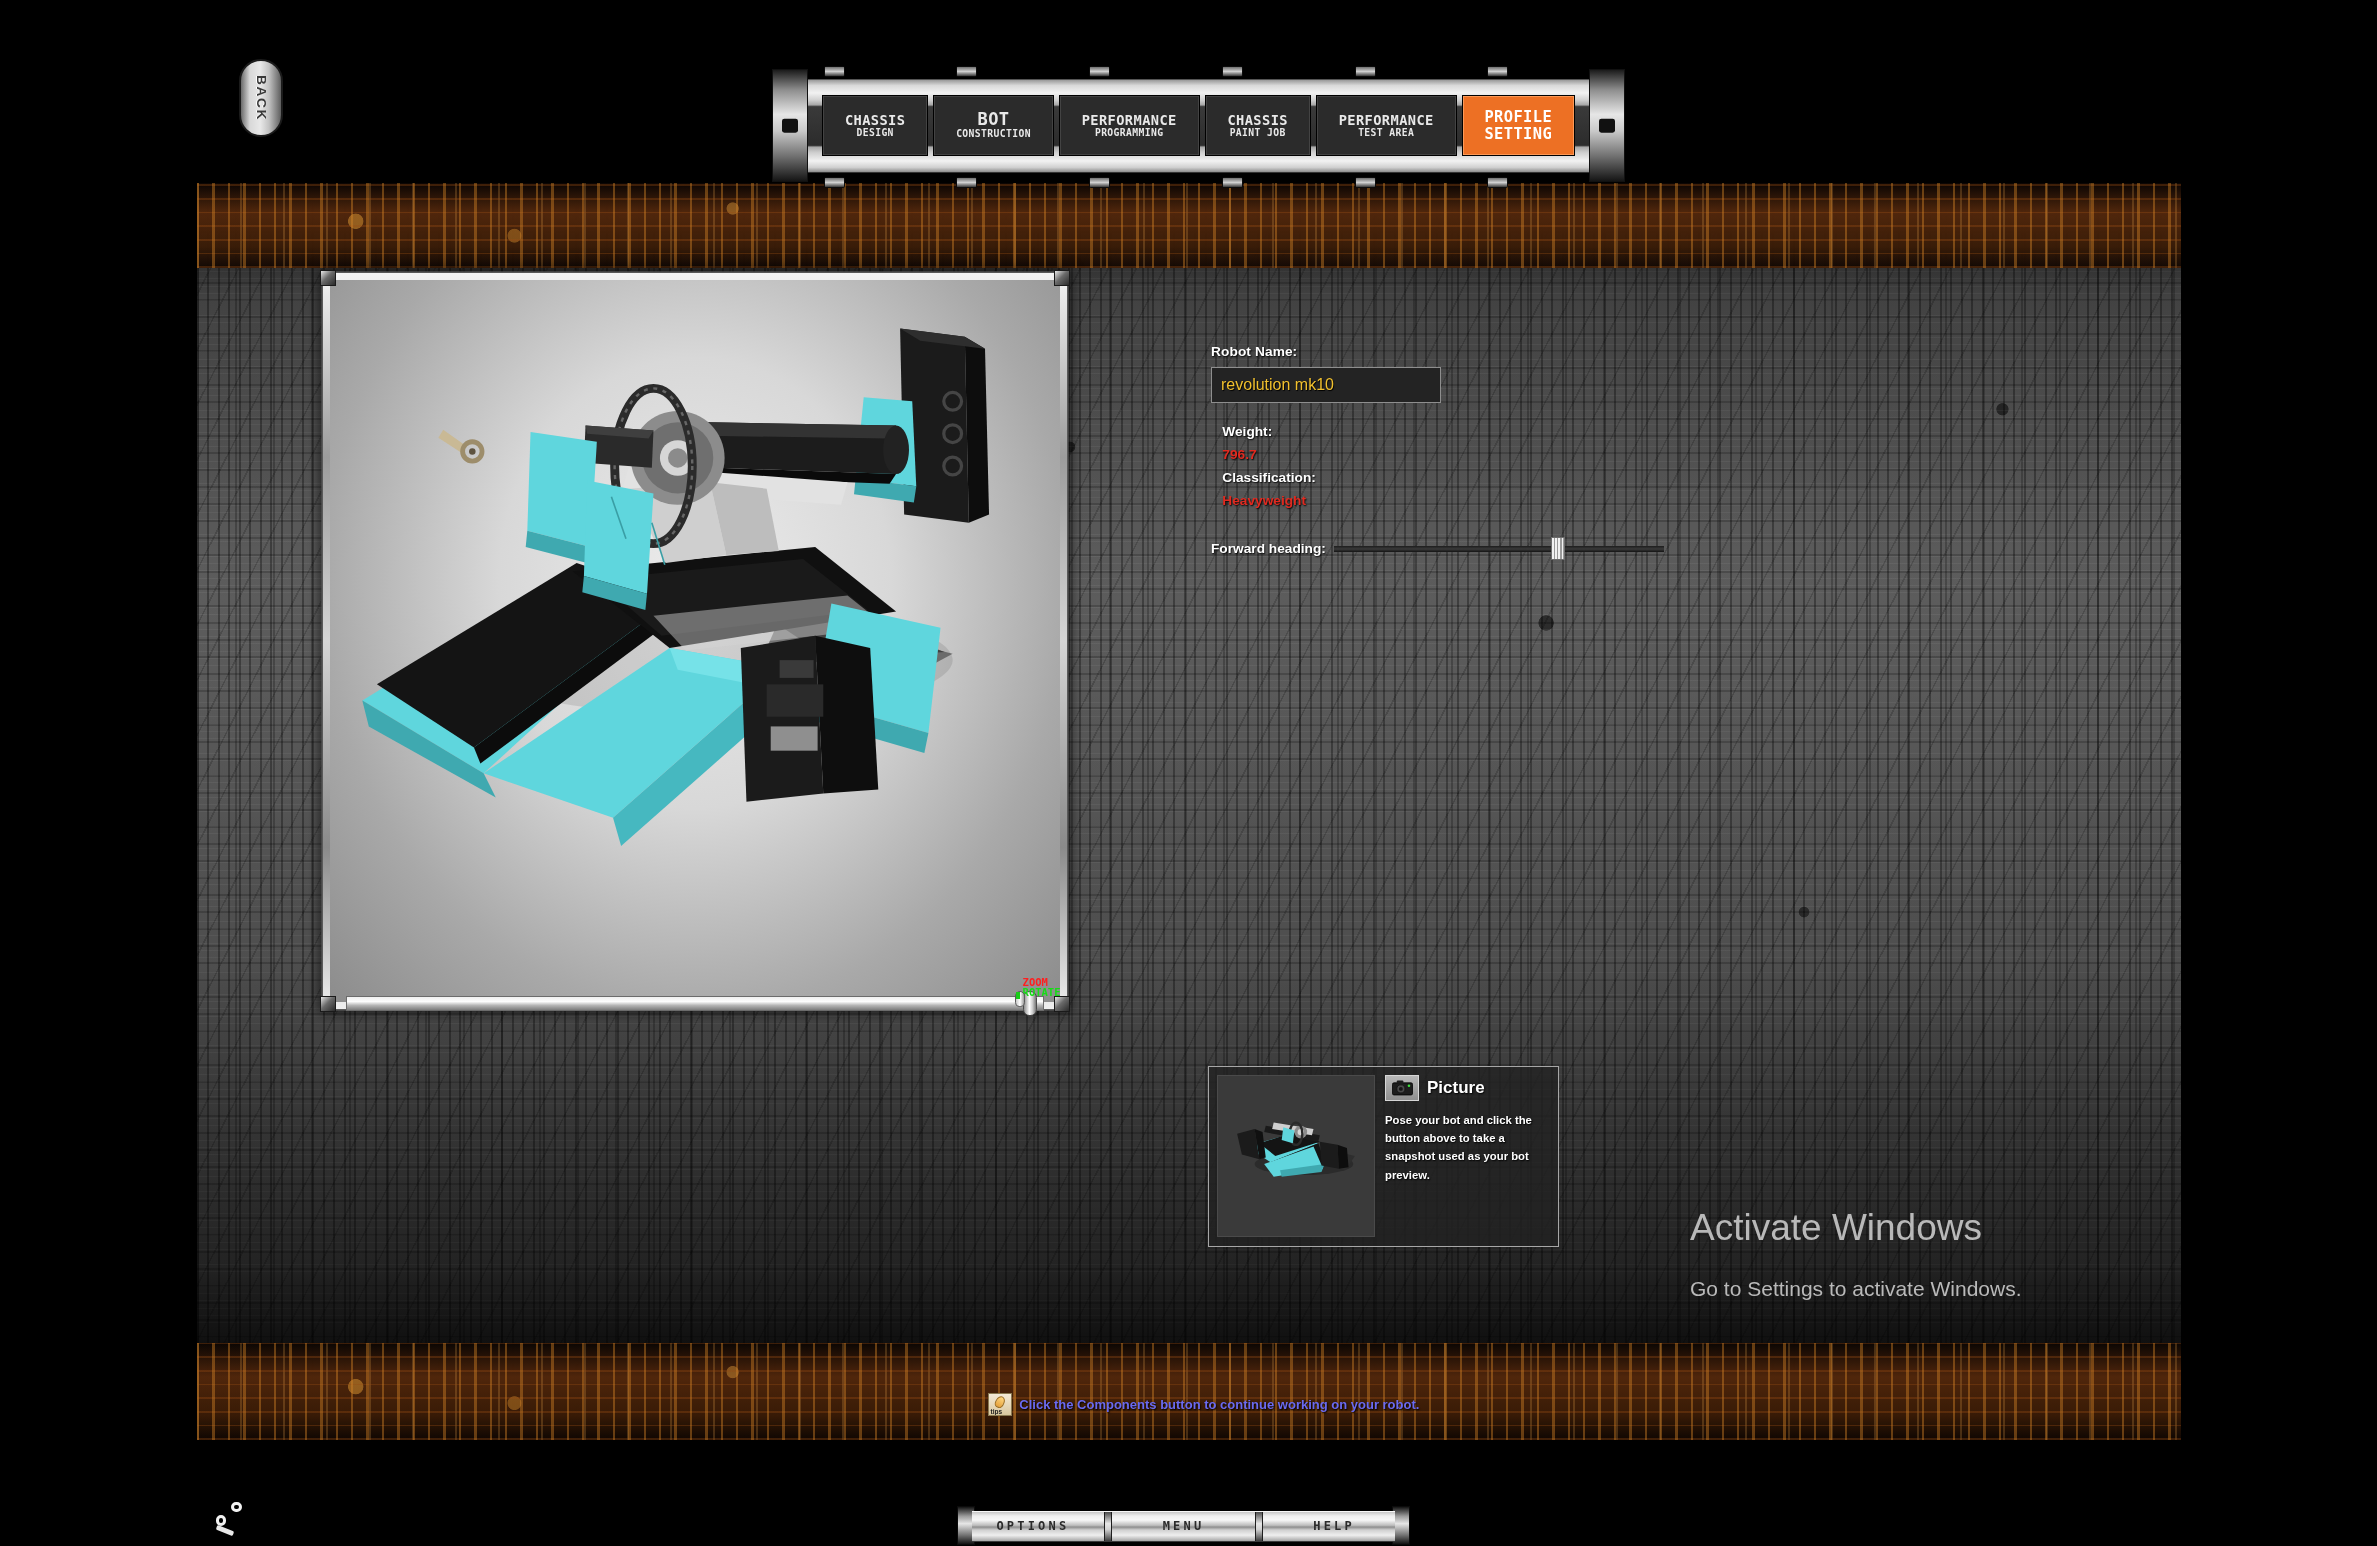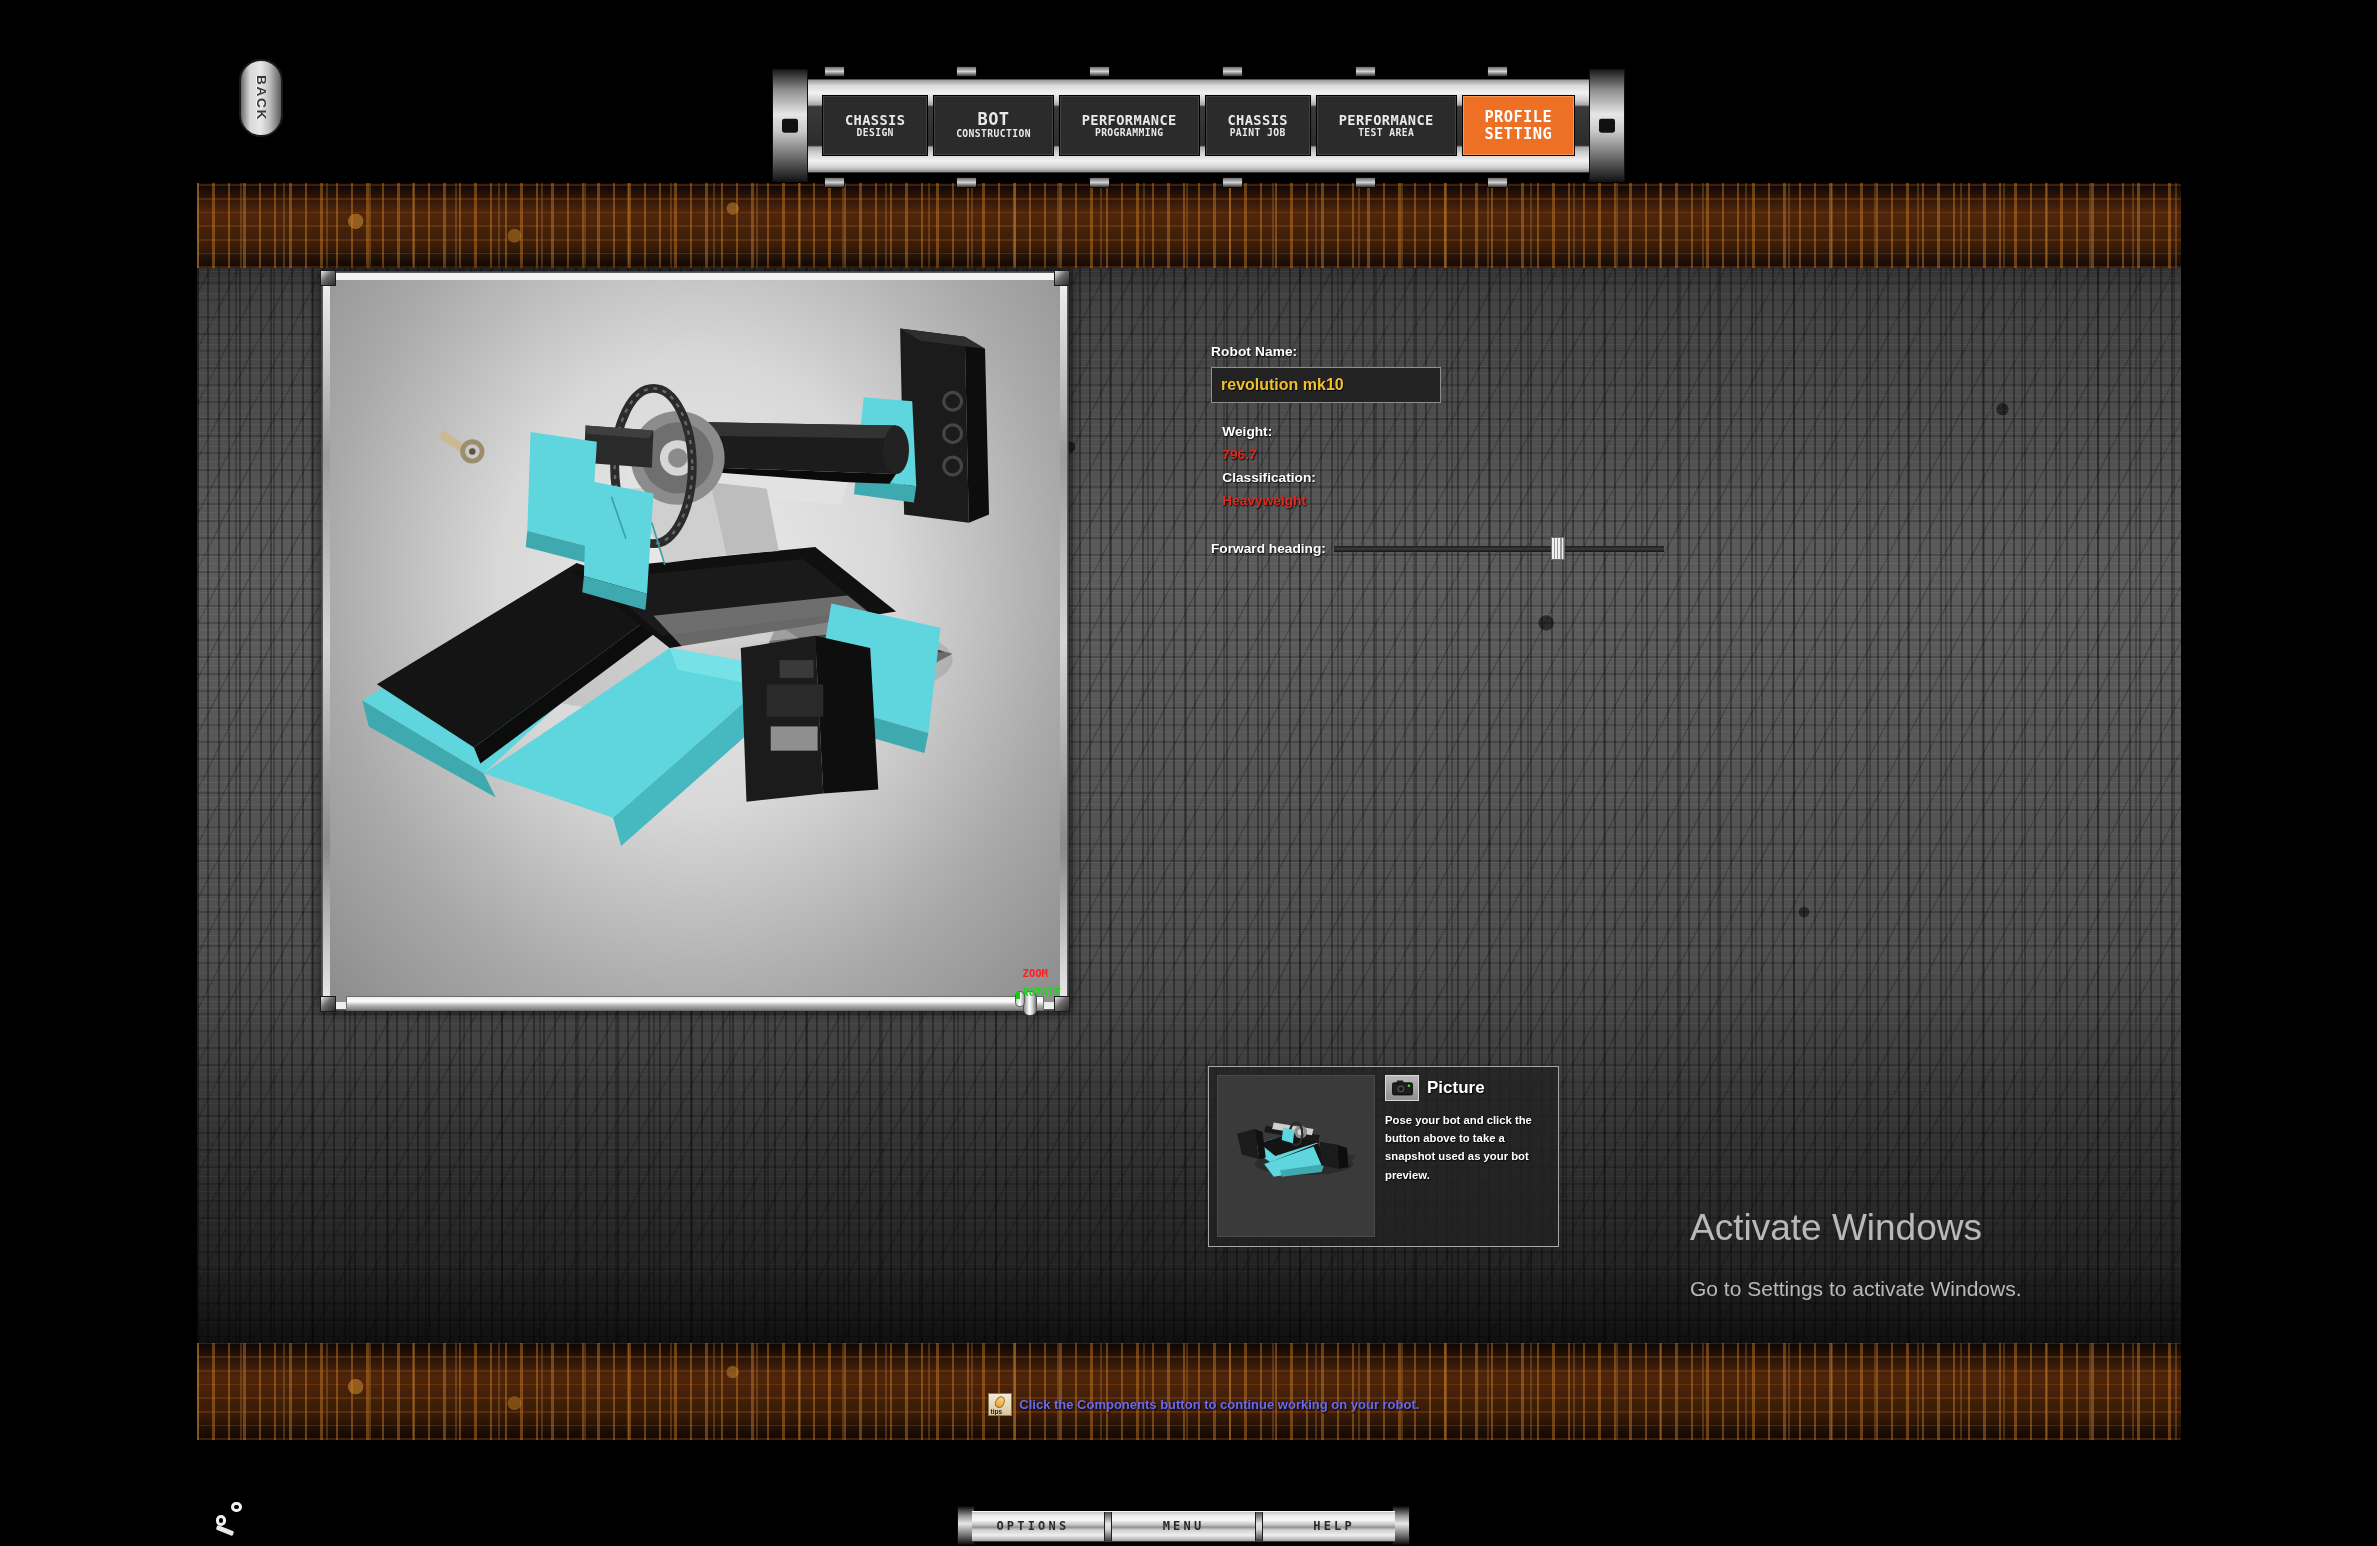--- a/index.html
+++ b/index.html
@@ -183,21 +183,21 @@
     width:13.7px; height:25px; border-radius:6.5px;
     background:linear-gradient(to right,#8f8f8f,#ffffff 45%,#cfcfcf 70%,#777);
     border:0.8px solid #4a4a4a; z-index:8; cursor:ew-resize;
   }
   .zoom-legend {
     position:absolute; right:6.5px; bottom:11.3px; z-index:9;
     font-family:"DejaVu Sans Mono", monospace; font-weight:bold;
     line-height:1.0; white-space:nowrap;
   }
   .zoom-legend .zl { display:block; font-size:10.5px; color:#ff1f1f; }
-  .zoom-legend .rl { display:block; font-size:10.5px; color:#15dd15; margin-top:9px;font-style:italic; }
+  .zoom-legend .rl { display:block; font-size:10.5px; color:#15dd15; margin-top:0; }
   .mouse-glyph {
     position:absolute; right:42px; bottom:2.4px; z-index:9;
     width:10.5px; height:16px; border-radius:5.7px 5.7px 4.9px 4.9px;
     background:linear-gradient(to right,#c9c9c9,#fff 50%,#9a9a9a);
     border:0.8px solid #5b5b5b;
   }
   .mouse-glyph::after{
     content:""; position:absolute; left:0.8px; top:0.8px; width:4px; height:6.5px;
     background:#19cc19;
   }
@@ -205,21 +205,21 @@
   
   .form-panel { position:absolute; left:1211px; top:344px; width:453px; }
   .form-label {
     font-size:13.7px; font-weight:bold; color:#fff;
     text-shadow:0.8px 0.8px 1.6px #000; letter-spacing:0.1px;
   }
   .name-input {
     margin-top:8px; width:230px; height:36px;
     background:#232323; border:1.6px solid #8e8e8e;
     display:flex; align-items:center; padding:0 9px;
-    color:#f1c02e; font-size:16px; font-weight:bold;
+    color:#f1c02e; font-size:16px; font-weight:normal;
     text-shadow:0.8px 0.8px 0.8px #000;
     font-family:"Liberation Sans", sans-serif;
     cursor:text;
   }
   .stats-row {
     margin-top:21px; display:flex; align-items:baseline; gap:8px;
     font-size:13.7px; font-weight:bold; text-shadow:0.8px 0.8px 1.6px #000;flex-direction:column;
   }
   .stats-row .k { color:#ffffff; }
   .stats-row .v { color:#e02a20; }

